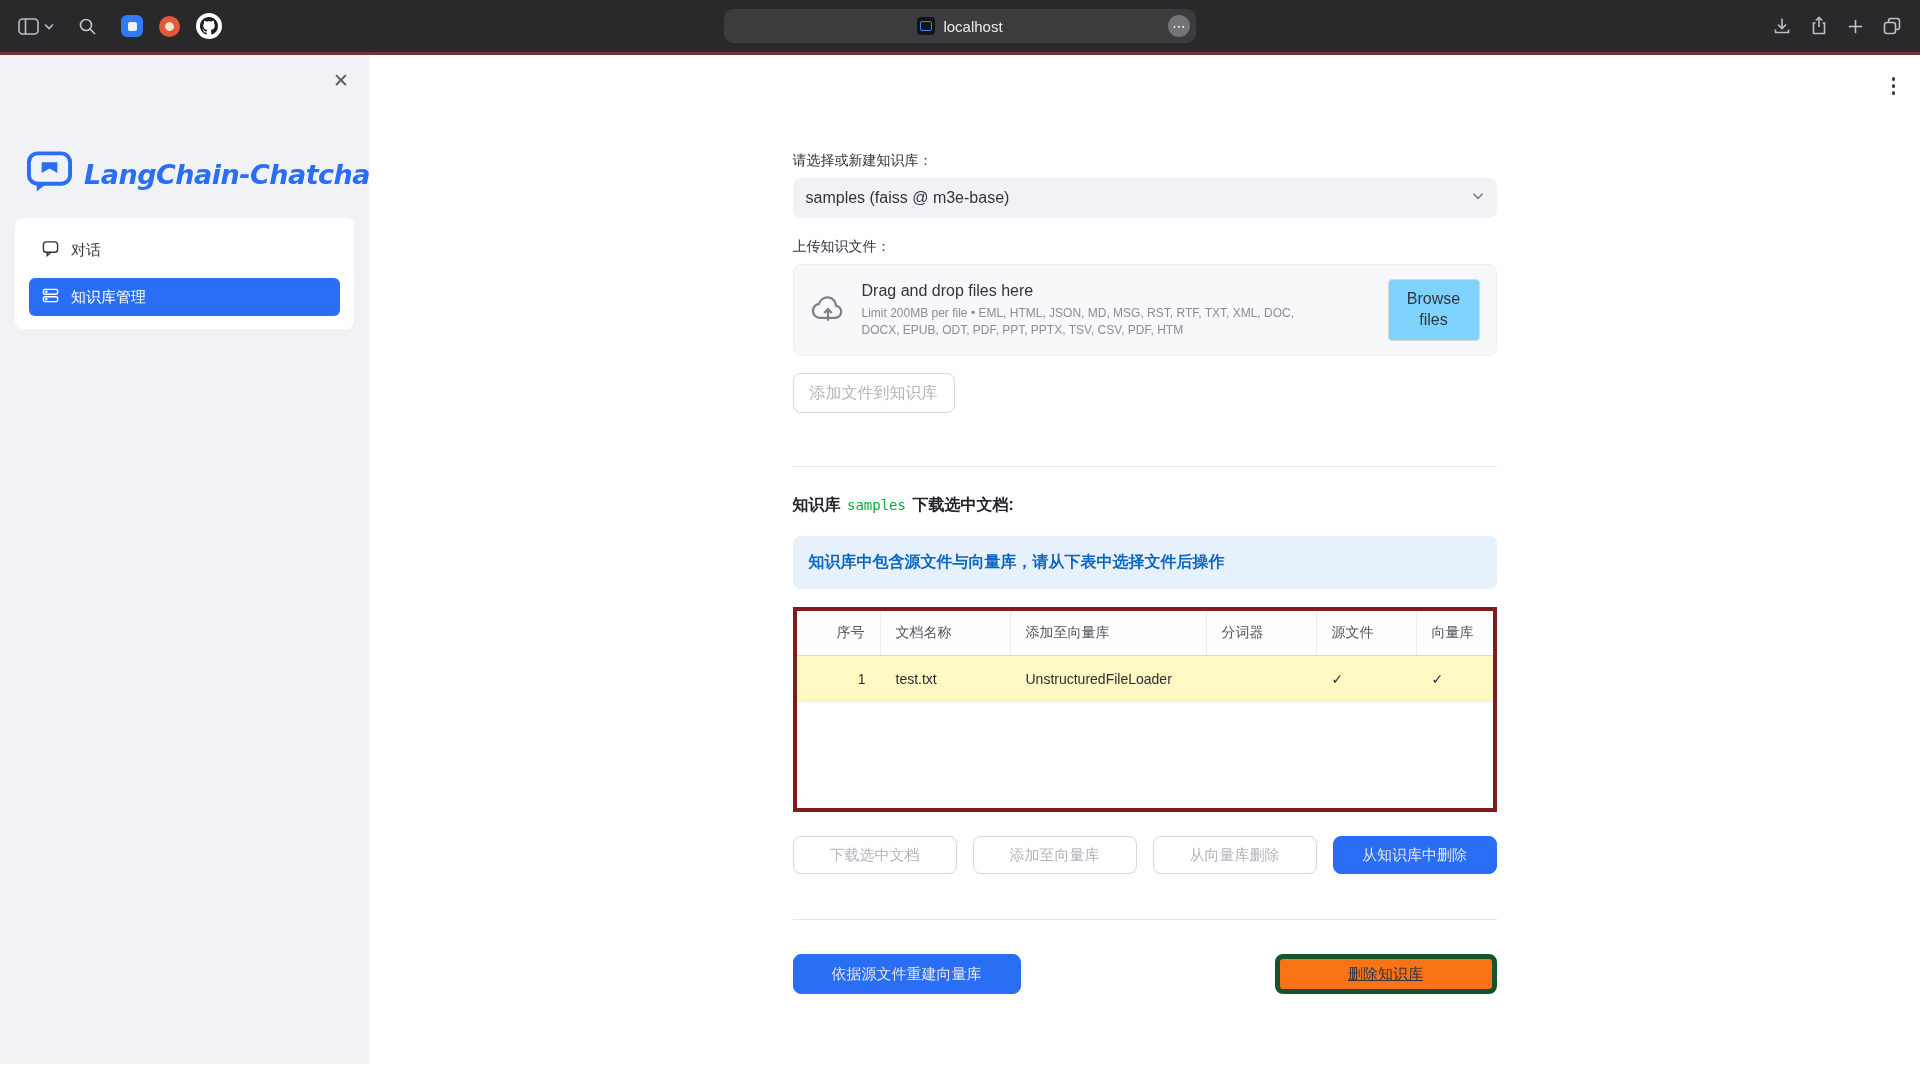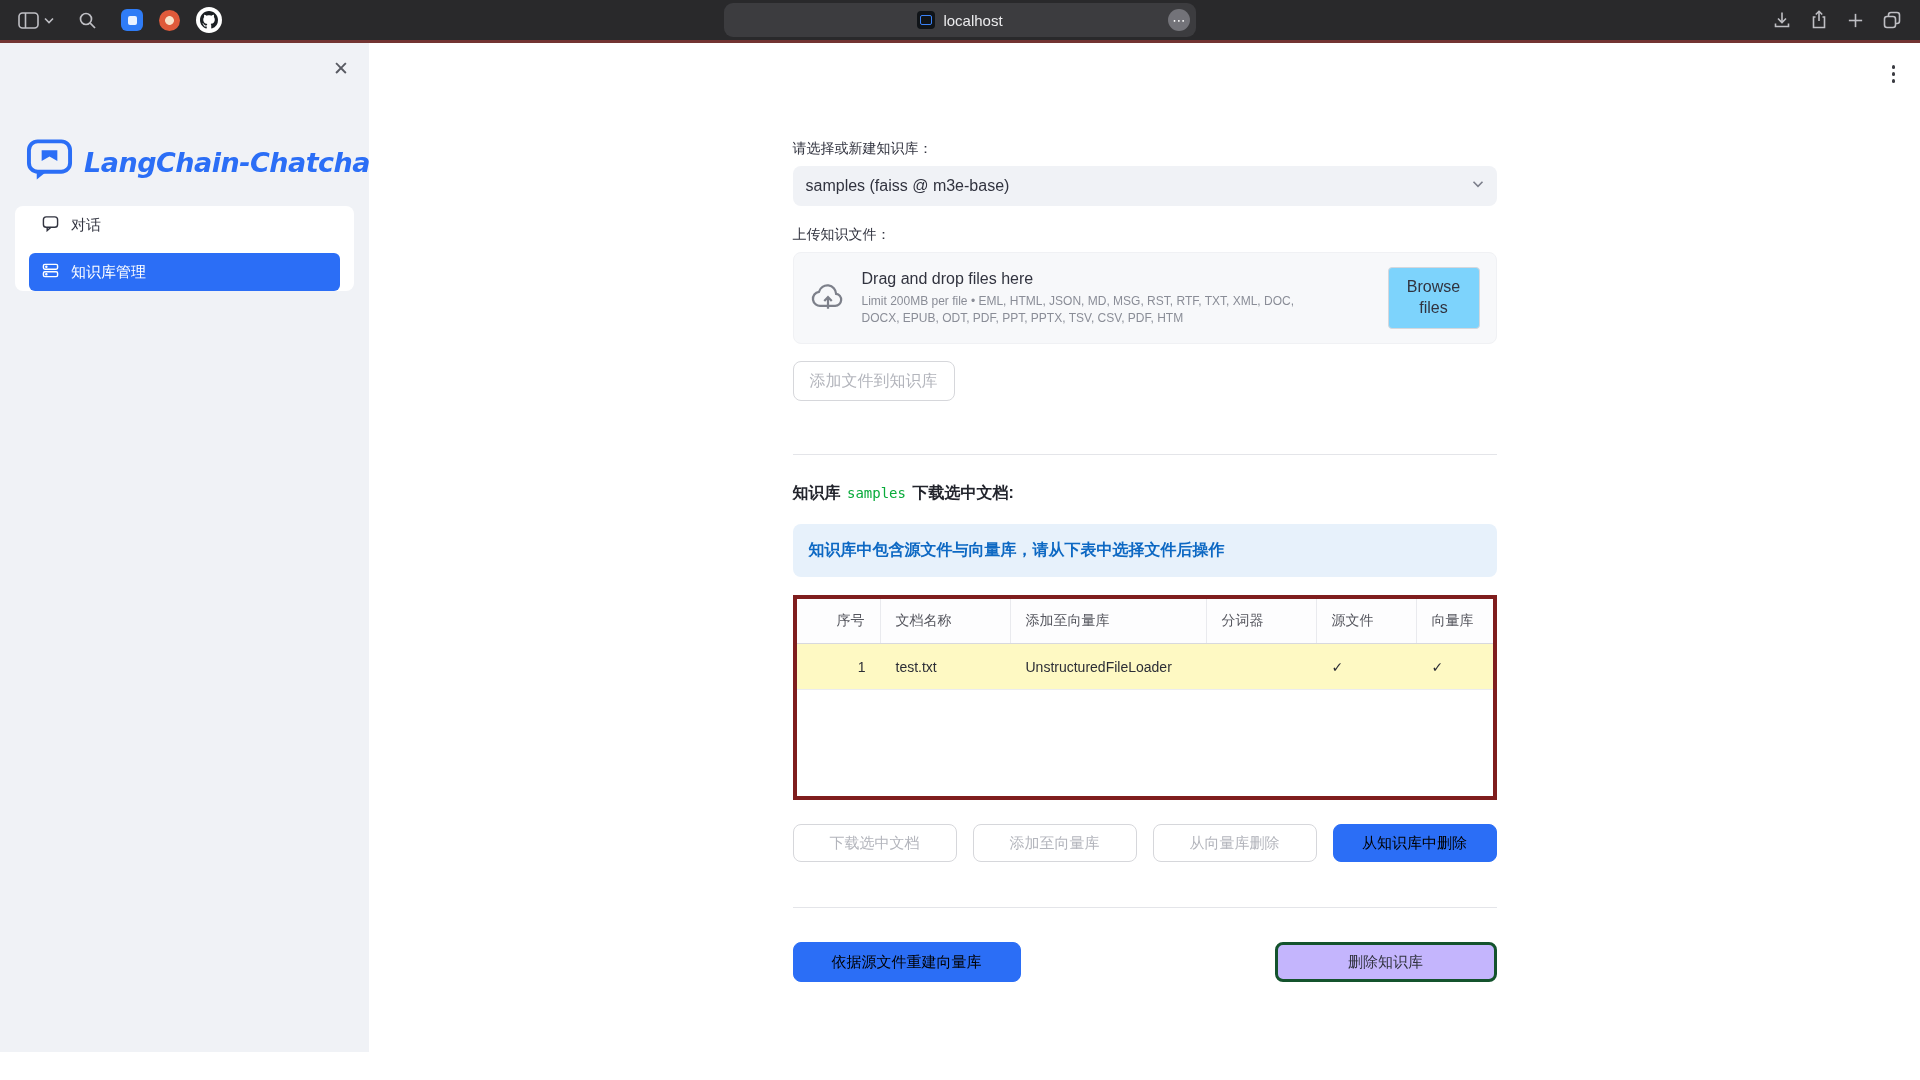--- a/index.html
+++ b/index.html
@@ -5,21 +5,21 @@
   * { margin:0; padding:0; box-sizing:border-box; }
   html,body { width:1920px; height:1080px; }
   body {
     font-family:"Liberation Sans","DejaVu Sans",sans-serif;
     background:#fff; overflow:hidden;
     color:#31333f;
   }
   button { font-family:inherit; }
 
   
-  .chrome { height:40px; background:#29292b; display:flex; align-items:center; position:relative; padding:0 18px; }
+  .chrome { height:52px; background:#29292b; display:flex; align-items:center; position:relative; padding:0 18px; }
   .chrome svg { display:block; }
   .cicon { background:none; border:none; padding:0; display:flex; align-items:center; cursor:pointer; }
   .chrome-left { display:flex; align-items:center; }
   .mr4 { margin-right:5px; } .mr22 { margin-right:24px; } .mr16 { margin-right:16px; }
   .ext-blue { width:22px; height:22px; border-radius:6px; background:#2f7cf6; display:flex; align-items:center; justify-content:center; cursor:pointer; }
   .ext-blue i { width:9px; height:9px; border-radius:2px; background:#eaf2ff; display:block; }
   .ext-orange { width:21px; height:21px; border-radius:50%; background:radial-gradient(circle at center,#f8e3cb 0 27%, #df5a3a 32% 100%); cursor:pointer; }
   .ext-github { width:26px; height:26px; border-radius:50%; background:#fff; display:flex; align-items:center; justify-content:center; cursor:pointer; }
   .urlbar { position:absolute; left:50%; top:50%; transform:translate(-50%,-50%);
     width:472px; height:34px; background:#3c3c3f; border-radius:9px;
@@ -36,21 +36,21 @@
 
   
   .app { display:flex; height:1025px; background:#fff; }
 
   .sidebar-wrap { width:369px; background:#fff; position:relative; flex:none; }
   .sidebar { position:absolute; left:0; right:0; top:0; bottom:16px; background:#f0f2f6; }
   .sb-close { position:absolute; top:16px; right:20px; font-size:19px; color:#585a62; background:none; border:none; cursor:pointer; line-height:1; }
   .logo { display:flex; align-items:center; gap:11px; padding:95px 0 0 26px; }
   .logo-text { font-size:27px; font-weight:700; font-style:italic; color:var(--accent,#2b6ef6);
     letter-spacing:-0.5px; font-family:"DejaVu Sans",sans-serif; white-space:nowrap; }
-  .nav-card { margin:20px 15px 0; background:#fff; border-radius:8px; padding:0 14px; display:flex; flex-direction:column; gap:9px;justify-content:space-between; }
+  .nav-card { margin:20px 15px 0; background:#fff; border-radius:8px; padding:13px 14px; display:flex; flex-direction:column; gap:9px;justify-content:space-between; }
   .nav-item { height:38px; display:flex; align-items:center; gap:12px; padding:0 13px; border-radius:6px;
     font-size:15px; color:#31333f; cursor:pointer; background:transparent; border:none; text-align:left; }
   .nav-item.active { background:var(--accent,#2b6ef6); color:#fff; }
   .nav-item svg { flex:none; }
 
   .main { flex:1; position:relative; background:#fff; }
   .app-menu { position:absolute; top:18px; right:21px; display:flex; flex-direction:column; gap:3.5px; cursor:pointer; padding:4px; background:none; border:none; }
   .app-menu i { width:3.5px; height:3.5px; border-radius:50%; background:#3a3b41; display:block; }
 
   .content { width:704px; margin:0 auto; padding-top:97px; }
@@ -89,22 +89,22 @@
   .gh-cell { display:flex; align-items:center; padding:0 15px; font-size:14px; color:#55565e; font-weight:500; cursor:pointer; }
   .gh-cell:not(:last-child) { border-right:1px solid #e9eaee; }
   .grid-row { height:46px; border-bottom:1px solid #ebecf0; cursor:pointer; }
   .gr-cell { display:flex; align-items:center; padding:0 15px; font-size:14px; color:#2c2e36; }
   .num { justify-content:flex-end; }
   .grid-filler { height:106px; background:#fff; }
 
   .actions { margin-top:24px; display:flex; gap:16px; }
   .action-btn { width:164px; height:38px; border-radius:8px; font-size:15px; }
   .btn-disabled { background:#fff; border:1px solid #d6d7db; color:#b3b5bc; cursor:not-allowed; }
-  .btn-primary { background:var(--accent,#2b6ef6); border:1px solid var(--accent,#2b6ef6); color:#000000; cursor:pointer; }
-  .btn-secondary { background:#c4b5fd; border:3px solid #14532d; color:#31333f; cursor:pointer; }
+  .btn-primary { background:var(--accent,#2b6ef6); border:1px solid var(--accent,#2b6ef6); color:#e5e5e5; cursor:pointer; }
+  .btn-secondary { background:#f97316; border:5px solid #14532d; color:#31333f; cursor:pointer;text-decoration:underline; }
 
   .bottom-row { margin-top:34px; display:flex; justify-content:space-between; }
   .rebuild-btn { width:228px; height:40px; border-radius:8px; font-size:15px; }
   .deletekb-btn { width:222px; height:40px; border-radius:8px; font-size:15px; }
 </style>
 </head>
 <body>
 
 <div class="chrome">
   <div class="chrome-left">

